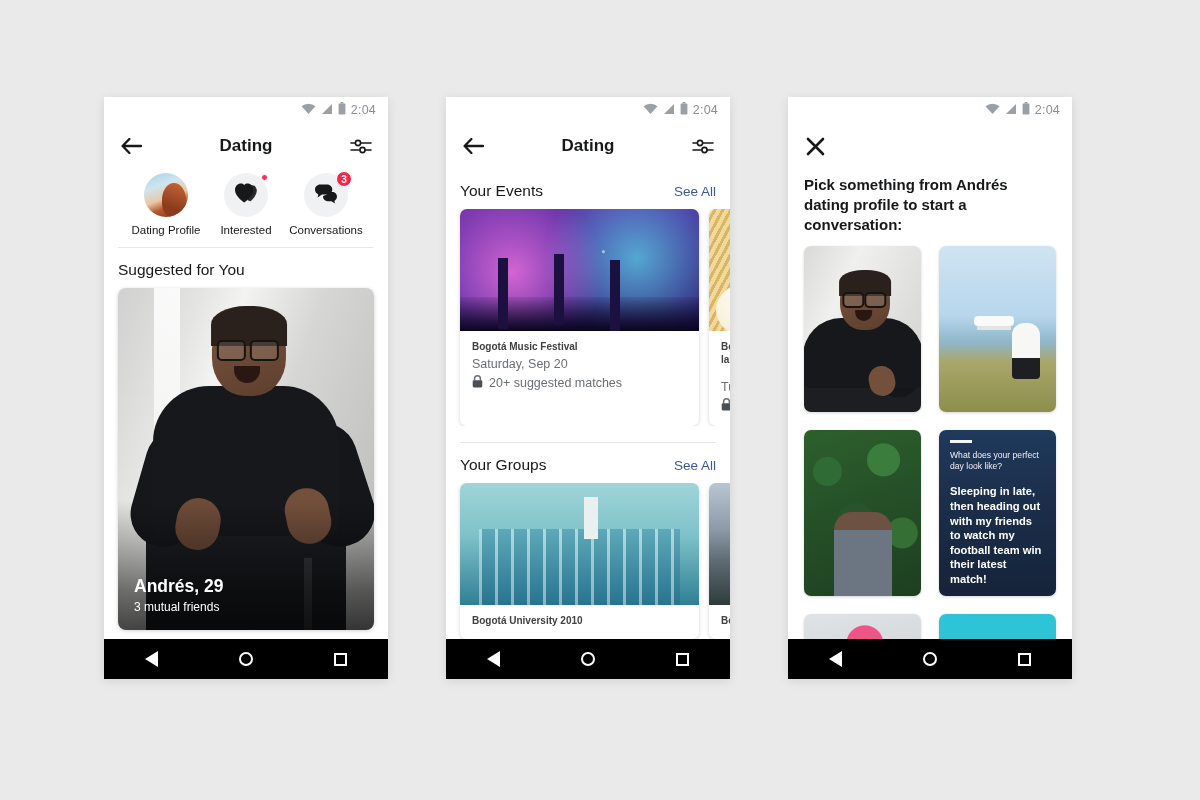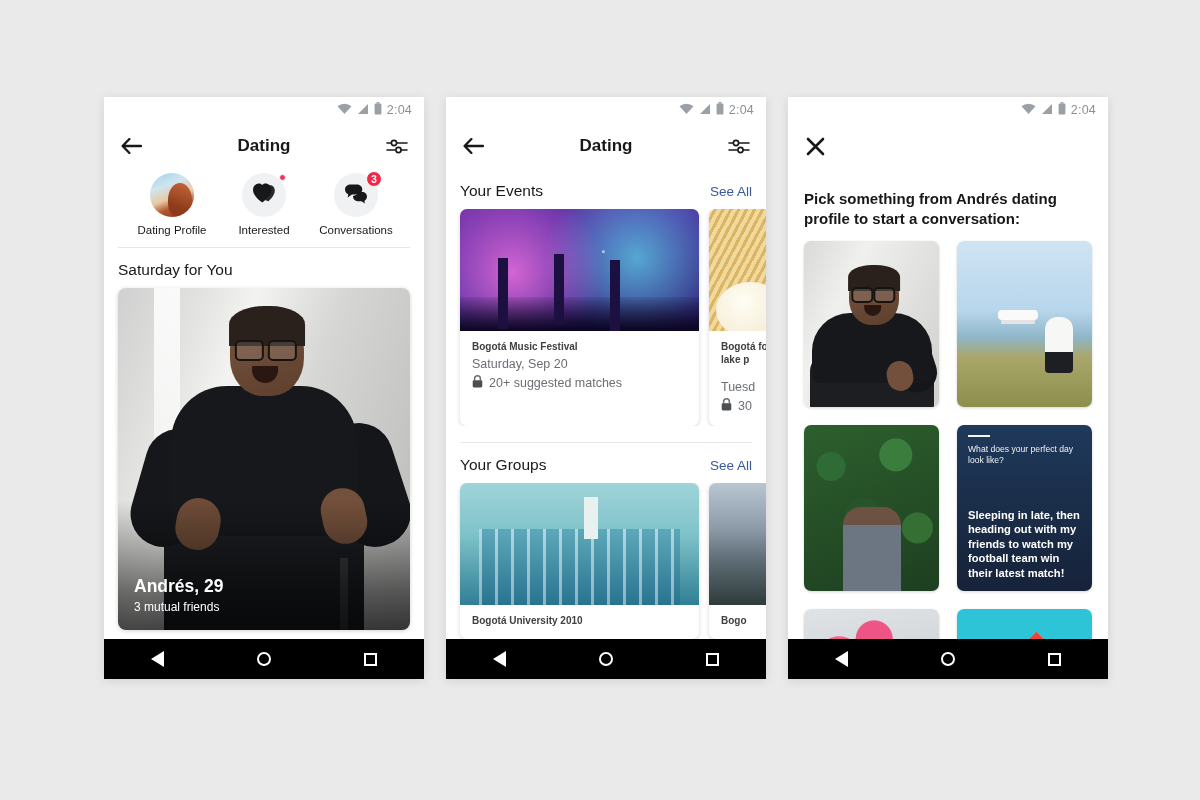--- a/index.html
+++ b/index.html
@@ -7,21 +7,21 @@
     width: 1200px; height: 800px;
     background: #eaeaea;
     font-family: "Liberation Sans", sans-serif;
     overflow: hidden;
   }
   .stage { position: relative; width: 1200px; height: 800px; }
 
   
   .phone {
     position: absolute;
-    width: 320px;
+    width: 284px;
     background: #ffffff;
     box-shadow: 0 2px 10px rgba(0,0,0,.10);
     display: flex;
     flex-direction: column;
     overflow: hidden;
   }
   #phone1 { left: 104px; top: 97px; height: 582px; }
   #phone2 { left: 446px; top: 97px; height: 582px; }
   #phone3 { left: 788px; top: 97px; height: 582px; }
 
@@ -180,21 +180,21 @@
   .ev-title { font-size: 10px; font-weight: bold; color: #404040; line-height: 1.28; }
   .ev-date  { font-size: 12.5px; color: #6a6f74; margin-top: 3px; }
   .ev-foot  { display: flex; align-items: center; gap: 6px; margin-top: 4px;
               font-size: 12.5px; color: #6a6f74; }
   .ev-name-2line { min-height: 36px; }
   .divider { height: 1px; background: #e6e7e9; margin: 16px 14px 0 14px; }
 
   
   .prompt {
     font-size: 15px; font-weight: bold; color: #16181a;
-    padding: 6px 16px 12px 16px; line-height: 1.32; margin-top: 14px;
+    padding: 6px 16px 12px 16px; line-height: 1.32;
   }
   .grid { display: grid; grid-template-columns: 1fr 1fr; gap: 18px; padding: 0 16px; }
   .tile { border-radius: 7px; overflow: hidden; height: 166px; position: relative;
           box-shadow: 0 1px 3px rgba(0,0,0,.17); cursor: pointer; }
   .t-portrait{ background: linear-gradient(115deg,#d9dad7 0%,#f0f0ee 30%,#cfd0ce 100%); }
   .t-portrait .p-head{top:26px;width:50px;height:58px;}
   .t-portrait .p-hair{top:24px;width:52px;height:26px;}
   .t-portrait .p-glass{top:46px;width:44px;height:12px;}
   .t-portrait .p-glass::before,.t-portrait .p-glass::after{width:18px;height:12px;border-width:2px;}
   .t-portrait .p-mouth{top:64px;width:17px;height:11px;}
@@ -330,21 +330,21 @@
                 <path d="M9 13.6 C9 16.1 11.1 18.2 13.6 18.2 H17.4 L21 20.6 L20.4 17.9 C22 17.1 23 15.5 23 13.6 C23 11.1 20.9 9 18.4 9 H15.4 C14.1 10.9 11.8 12.4 9.2 12.9 Z" fill="#16181a"></path>
               </svg>
             </span>
             <span class="num-badge">3</span>
           </div>
           <div class="sc-label">Conversations</div>
         </div>
       </div>
 
       <div class="section-head">
-        <span class="section-title">Saturday for You</span>
+        <span class="section-title">Suggested for You</span>
       </div>
 
       <div class="suggest-card">
         <div class="p-wallstripe"></div>
         <div class="p-legs"></div>
         <div class="p-stool"></div>
         <div class="p-armL"></div>
         <div class="p-armR"></div>
         <div class="p-body"></div>
         <div class="p-skinL"></div>

